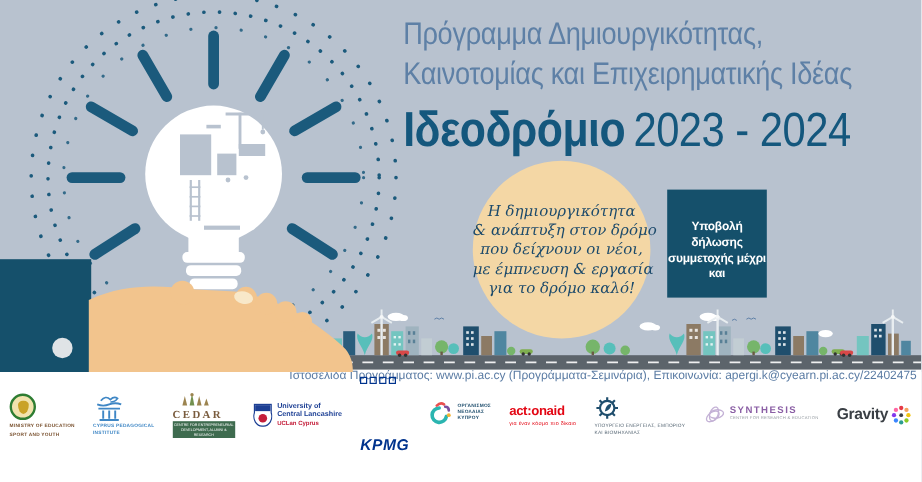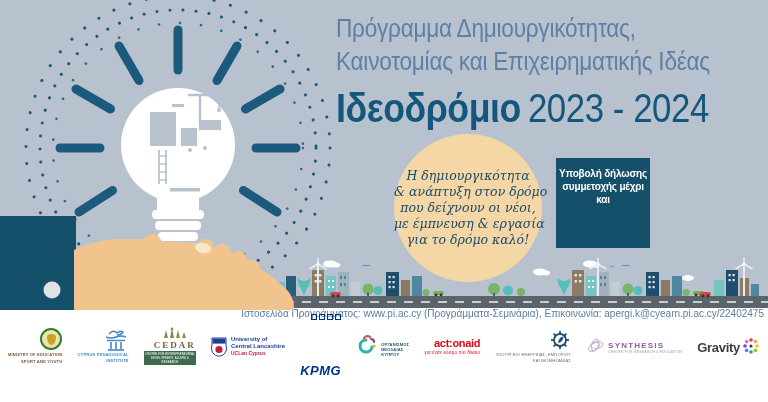--- a/index.html
+++ b/index.html
@@ -21,31 +21,31 @@
   #title-main .years { font-size:40px; font-weight:500; color:#14577d; margin-left:8px; letter-spacing:-.5px; }
 
   
   #motto-circle { position:absolute; left:394px; top:134px; width:148px; height:148px;
                   border-radius:50%; background:#f4d7a5; z-index:3;
                   display:flex; flex-direction:column; justify-content:center; text-align:center; }
   #motto-circle .m-line { font-family:"DejaVu Serif", serif; font-style:italic;
                   font-size:12.5px; line-height:16px; color:#1c4a6b; white-space:nowrap; }
 
   
-  #deadline-box { position:absolute; left:556px; top:158px; width:94px; height:90px;
-                  background:#15506b; z-index:3; color:#fff; text-align:center; padding-top:9px; }
+  #deadline-box { position:absolute; left:556px; top:158px; width:83px; height:90px;
+                  background:#15506b; z-index:3; color:#fff; text-align:center; padding-top:25px; }
   .dl-small { font-size:10px; line-height:13px; font-weight:600; letter-spacing:-.2px; }
   .dl-date  { margin-top:4px; font-size:24px; font-weight:500; letter-spacing:.5px; }
 
   
   #footer { position:absolute; left:0; top:298px; width:768px; height:68px; background:#fff; }
   #contact-line { position:absolute; top:10px; right:4px; font-size:10px; color:#5b7ca4; white-space:nowrap; }
   #logo-row { position:absolute; left:8px; right:8px; top:30px; bottom:2px;
               display:flex; align-items:center; justify-content:space-between; }
-  .logo { display:flex; flex-direction:column; align-items:flex-end; justify-content:center; text-align:center; flex:0 0 auto; }
+  .logo { display:flex; flex-direction:column; align-items:flex-start; justify-content:center; text-align:center; flex:0 0 auto; }
   .cap { font-size:4px; line-height:5px; letter-spacing:.2px; }
 
   .logo-ministry .emblem { width:22px; height:22px; border-radius:50%; border:2.5px solid #2e7d32;
         background:#f1e3ae; display:flex; align-items:center; justify-content:center; }
   .logo-ministry .shield { width:9px; height:11px; background:#c9a227; border-radius:45% 45% 50% 50%/30% 30% 70% 70%; }
   .logo-ministry .cap { color:#7a5230; margin-top:2px; font-weight:700; }
 
   .logo-cpi .cap { color:#3f87c5; margin-top:1px; font-weight:700; }
 
   .logo-cedar .cedar-word { font-family:"Liberation Serif", serif; font-size:9px; letter-spacing:2px;

